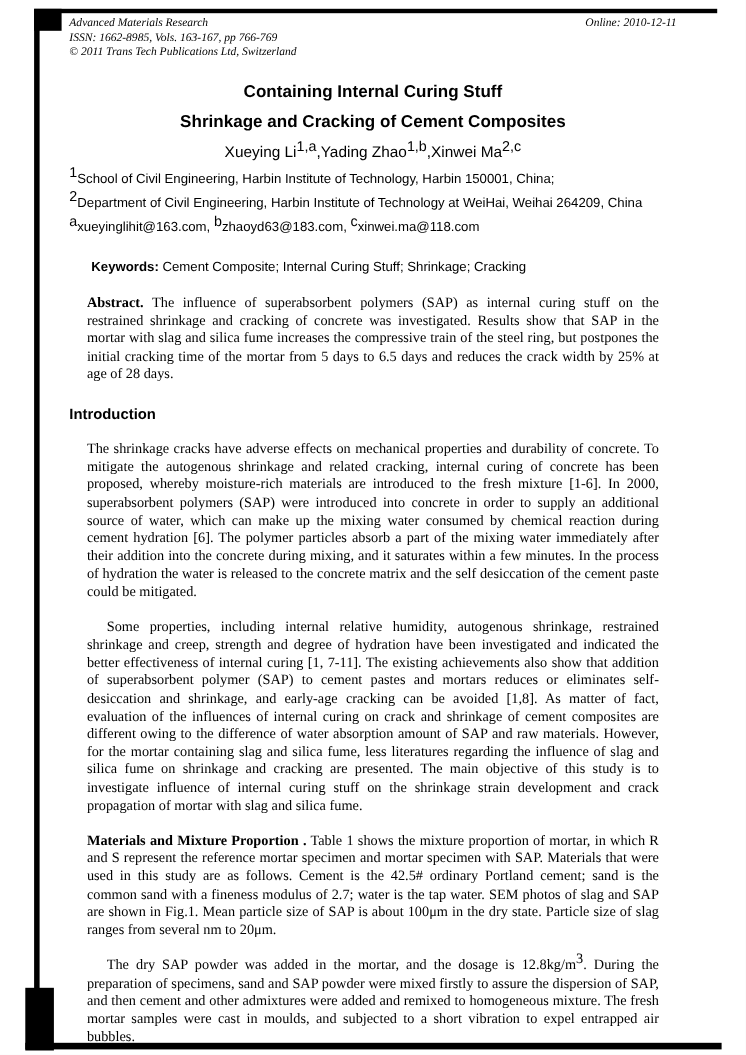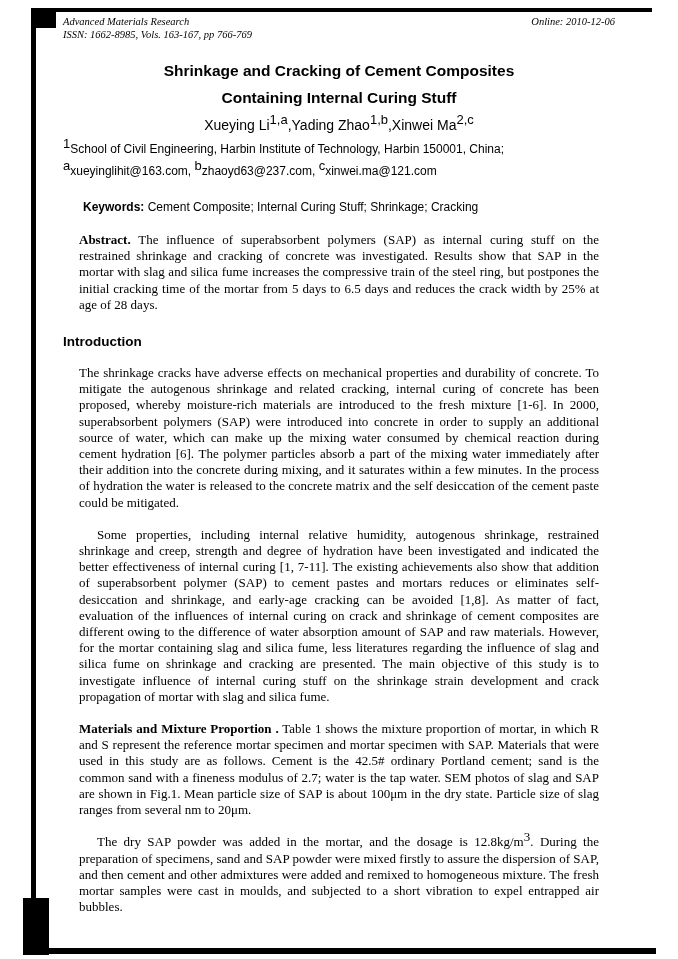--- a/index.html
+++ b/index.html
@@ -35,36 +35,38 @@
   <div class="scan scan-left"></div>
   <div class="scan scan-tl"></div>
   <div class="scan scan-bl"></div>
   <div class="scan scan-bottom"></div>
 
   <div class="content">
 
     <div class="hdr">
       <div class="hdr-row">
         <span>Advanced Materials Research</span>
-        <span>Online: 2010-12-06</span>
+        <span>Online: 2010-12-11</span>
       </div>
       <div>ISSN: 1662-8985, Vols. 163-167, pp 766-769</div>
+      <div>© 2011 Trans Tech Publications Ltd, Switzerland</div>
     </div>
 
     <div class="title">
+      <div>Containing Internal Curing Stuff</div>
       <div>Shrinkage and Cracking of Cement Composites</div>
-      <div>Containing Internal Curing Stuff</div>
     </div>
 
     <div class="authors"><span>Xueying Li</span><sup>1,a</sup><span>,Yading Zhao</span><sup>1,b</sup><span>,Xinwei Ma</span><sup>2,c</sup></div>
 
     <div class="affil"><sup>1</sup><span>School of Civil Engineering, Harbin Institute of Technology, Harbin 150001, China;</span></div>
 
+    <div class="affil"><sup>2</sup><span>Department of Civil Engineering, Harbin Institute of Technology at WeiHai, Weihai 264209, China</span></div>
 
-    <div class="affil"><sup>a</sup><span>xueyinglihit@163.com, </span><sup>b</sup><span>zhaoyd63@237.com, </span><sup>c</sup><span>xinwei.ma@121.com</span></div>
+    <div class="affil"><sup>a</sup><span>xueyinglihit@163.com, </span><sup>b</sup><span>zhaoyd63@183.com, </span><sup>c</sup><span>xinwei.ma@118.com</span></div>
 
     <div class="keywords"><span class="b">Keywords:</span><span> Cement Composite; Internal Curing Stuff; Shrinkage; Cracking</span></div>
 
     <p class="body-text abstract"><span class="b">Abstract.</span><span> The influence of superabsorbent polymers (SAP) as internal curing stuff on the restrained shrinkage and cracking of concrete was investigated. Results show that SAP in the mortar with slag and silica fume increases the compressive train of the steel ring, but postpones the initial cracking time of the mortar from 5 days to 6.5 days and reduces the crack width by 25% at age of 28 days.</span></p>
 
     <div class="section-heading">Introduction</div>
 
     <p class="body-text">The shrinkage cracks have adverse effects on mechanical properties and durability of concrete. To mitigate the autogenous shrinkage and related cracking, internal curing of concrete has been proposed, whereby moisture-rich materials are introduced to the fresh mixture [1-6]. In 2000, superabsorbent polymers (SAP) were introduced into concrete in order to supply an additional source of water, which can make up the mixing water consumed by chemical reaction during cement hydration [6]. The polymer particles absorb a part of the mixing water immediately after their addition into the concrete during mixing, and it saturates within a few minutes. In the process of hydration the water is released to the concrete matrix and the self desiccation of the cement paste could be mitigated.</p>
 
     <p class="body-text indent">Some properties, including internal relative humidity, autogenous shrinkage, restrained shrinkage and creep, strength and degree of hydration have been investigated and indicated the better effectiveness of internal curing [1, 7-11]. The existing achievements also show that addition of superabsorbent polymer (SAP) to cement pastes and mortars reduces or eliminates self-desiccation and shrinkage, and early-age cracking can be avoided [1,8]. As matter of fact, evaluation of the influences of internal curing on crack and shrinkage of cement composites are different owing to the difference of water absorption amount of SAP and raw materials. However, for the mortar containing slag and silica fume, less literatures regarding the influence of slag and silica fume on shrinkage and cracking are presented. The main objective of this study is to investigate influence of internal curing stuff on the shrinkage strain development and crack propagation of mortar with slag and silica fume.</p>

